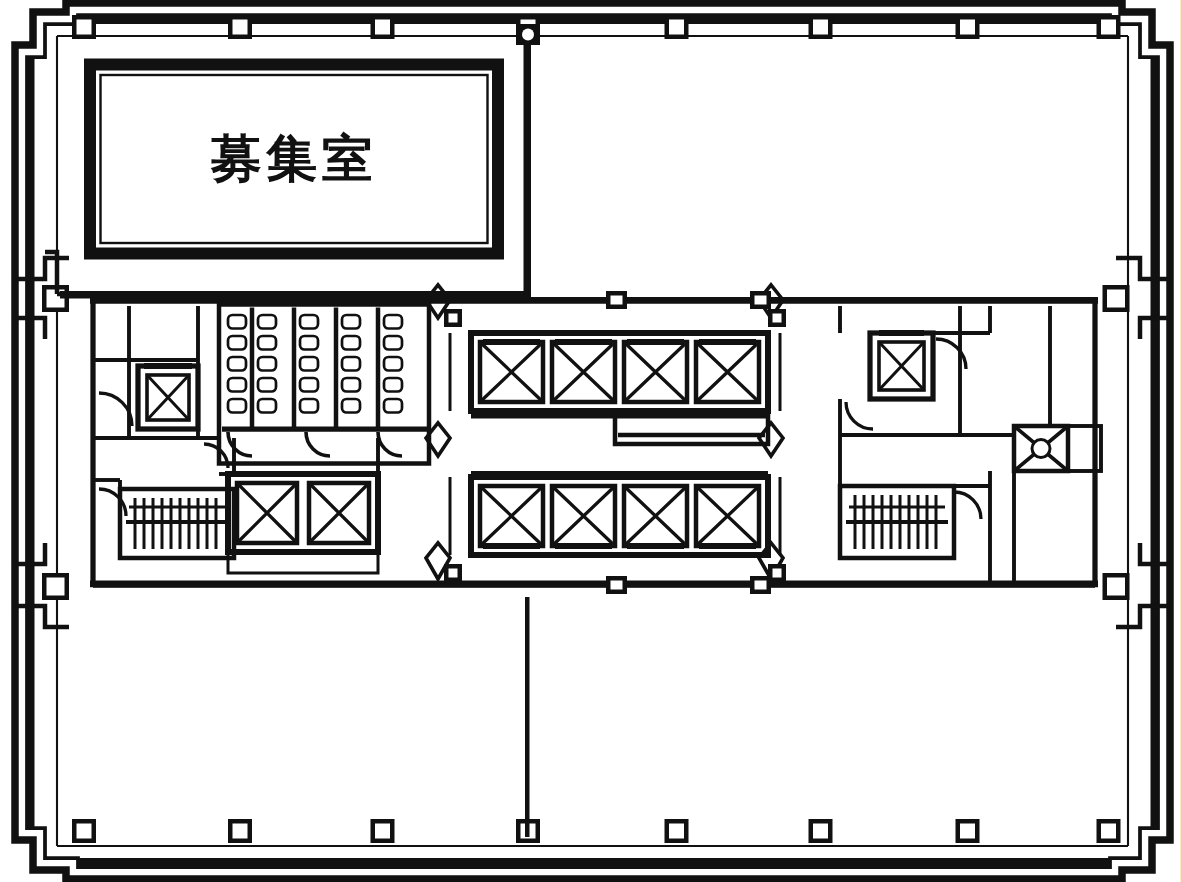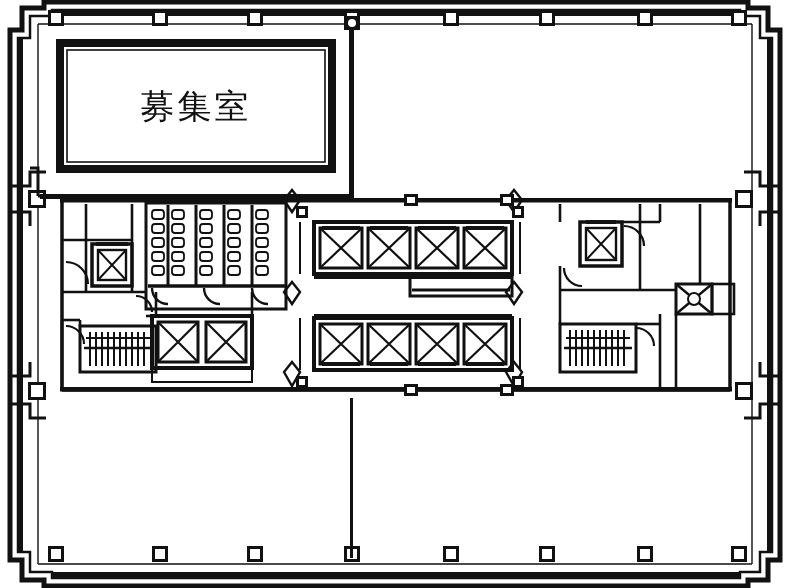--- a/index.html
+++ b/index.html
@@ -9,20 +9,21 @@
   }
   body {
     font-family: "Liberation Sans", sans-serif;
   }
   #floorplan-root {
     position: relative;
     width: 787px;
     height: 588px;
     background: #eab308;
     overflow: hidden;
+    font-weight: bold;
   }
   #floorplan-svg {
     display: block;
     width: 787px;
     height: 588px;
   }
   .room-label {
     font-family: "DejaVu Sans", "Liberation Sans", sans-serif;
     font-size: 34px;
     letter-spacing: 3px;

